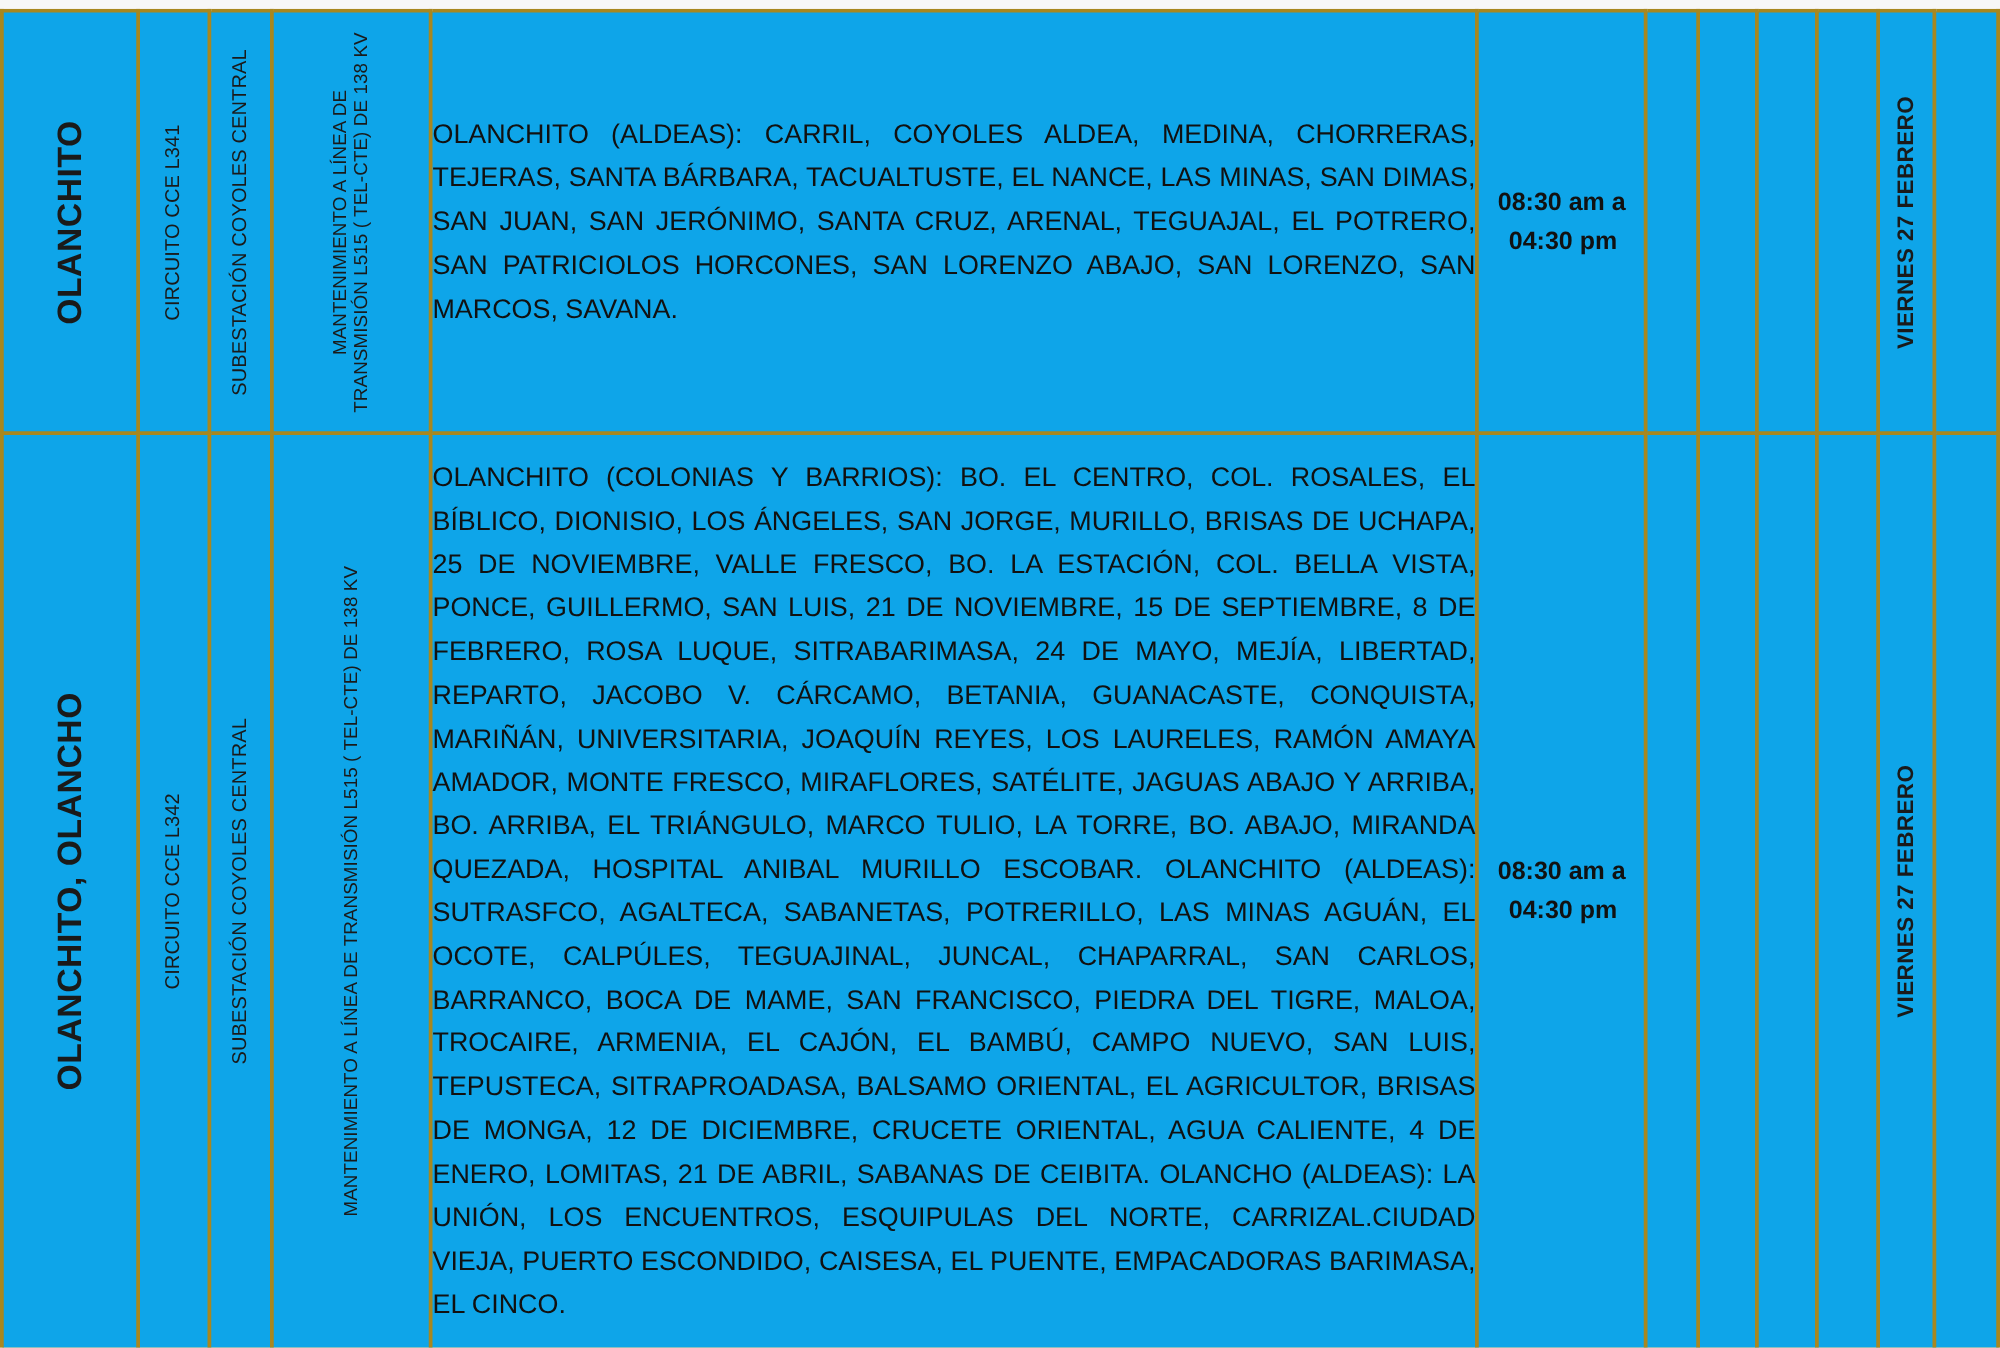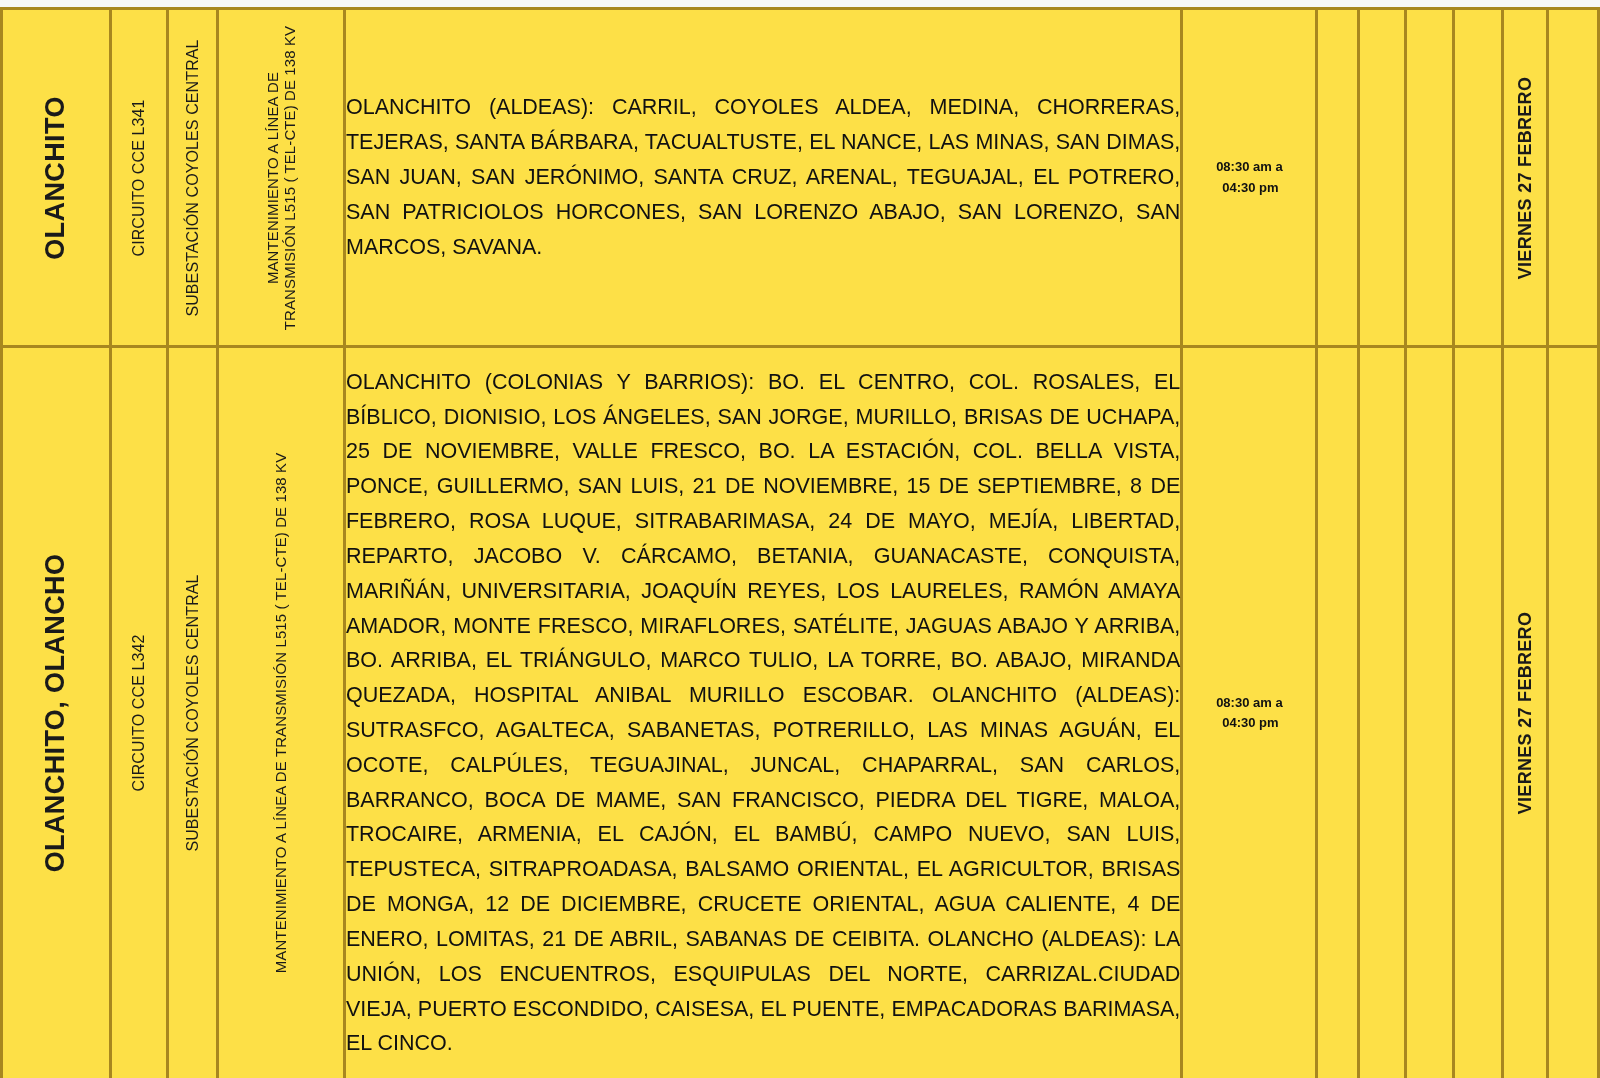--- a/index.html
+++ b/index.html
@@ -44,21 +44,21 @@
     border-collapse: collapse;
     table-layout: fixed;
     width: 1600px;
     height: 1071px;
   }
 
   table.sched td {
     border: 3px solid #A8871F;
     padding: 0;
     vertical-align: middle;
-    background: #fde047;
+    background: #0ea5e9;
     box-sizing: border-box;
   }
 
   
   .c-zona   { width: 108px; }
   .c-circ   { width: 57px; }
   .c-subest { width: 49px; }
   .c-trab   { width: 126px; }
   .c-desc   { width: 830px; }
   .c-hora   { width: 134px; }
@@ -135,21 +135,21 @@
     vertical-align: top;
   }
   .desc-inner { display: block; }
 
   td.desc-r1 { vertical-align: top; padding-top: 22px; }
   td.desc-r2 { vertical-align: top; padding-top: 16px; }
 
   
   .hora {
     text-align: center;
-    font-size: 13px;
+    font-size: 20px;
     font-weight: bold;
     color: #111111;
     line-height: 1.55;
     padding: 0 6px;
   }
   .hora .l1, .hora .l2 { display: block; }
   .hora .l2 { padding-left: 2px; }
 
   
   tr.row1 { height: 338px; }

